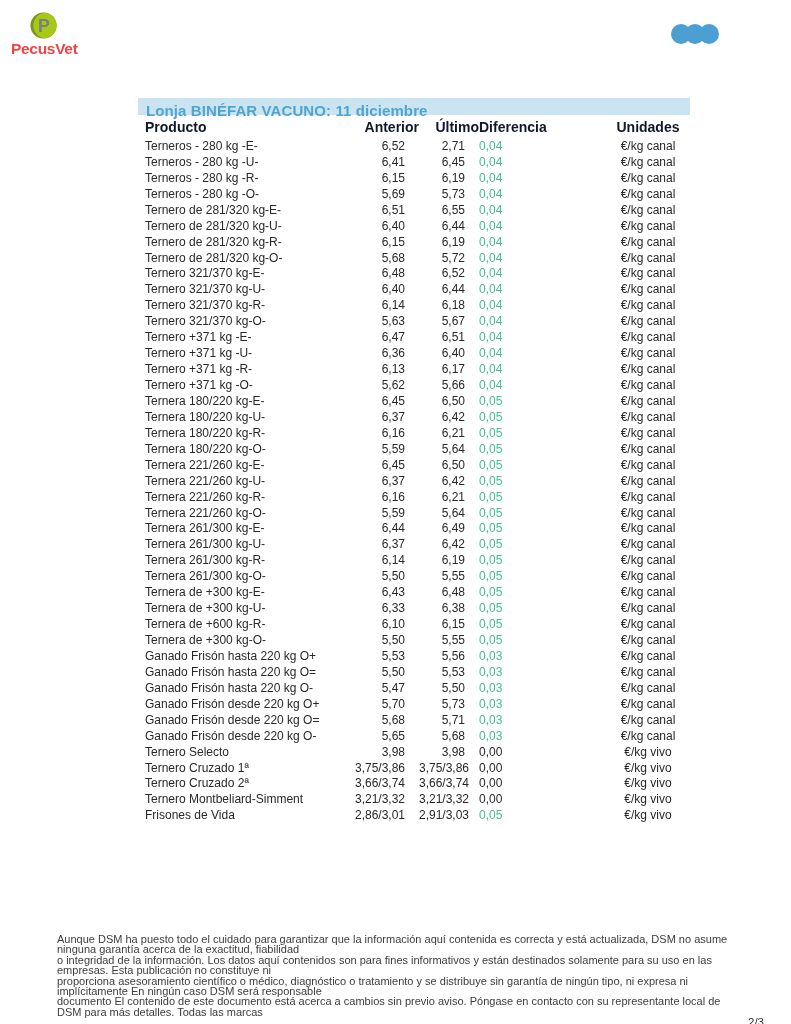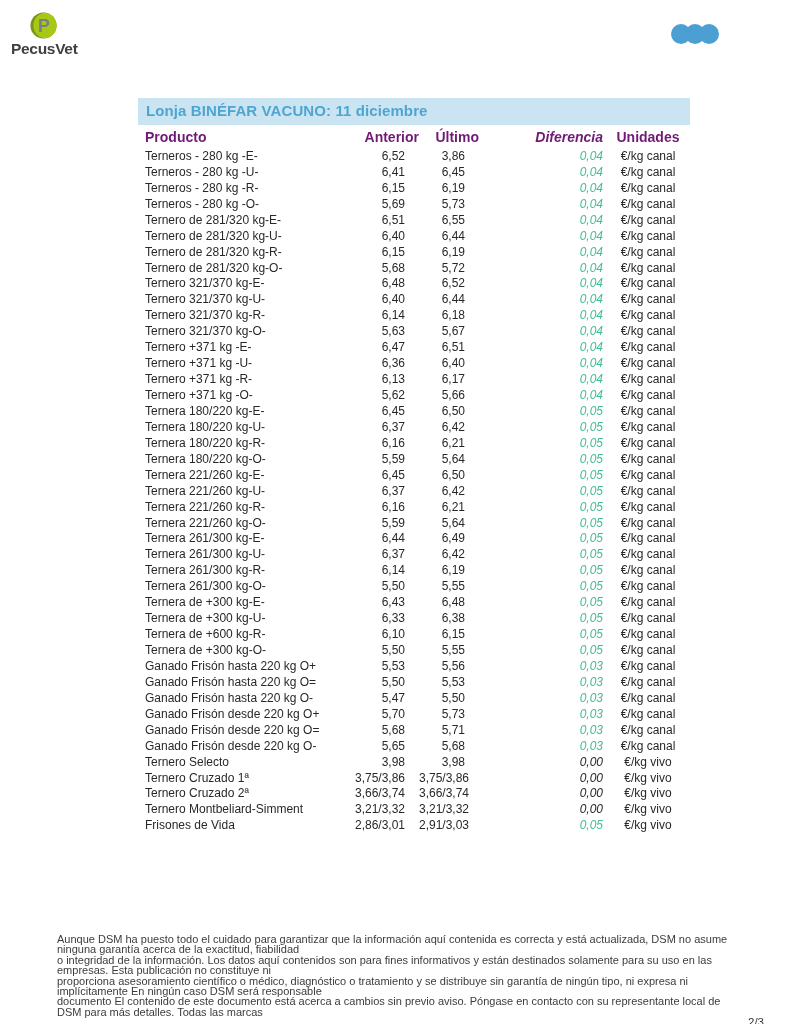--- a/index.html
+++ b/index.html
@@ -6,39 +6,39 @@
   html,body { background:#e9e9e9; }
   body { font-family:"Liberation Sans", sans-serif; }
   .sheet {
     position:relative; width:791px; height:1024px; background:#ffffff;
     margin:0 auto; overflow:hidden; color:#222;
   }
 
   
   .logo { position:absolute; left:11px; top:12px; width:80px; }
   .logo-icon { display:block; margin-left:19px; }
-  .brand { font-size:15.5px; font-weight:bold; color:#404040; letter-spacing:-0.3px; margin-top:1px; }
+  .brand { font-size:15.5px; font-weight:bold; color:#ef4444; letter-spacing:-0.3px; margin-top:1px; }
 
   
   .dots { position:absolute; left:671px; top:24px; display:flex; align-items:center; }
   .dot { width:20px; height:20px; border-radius:50%; background:var(--dot-color,#4c9fd3); }
   .dot + .dot { margin-left:-6px; }
 
   
   .table-wrap { position:absolute; left:138px; top:98px; width:552px; }
   .title-bar {
-    height:27px; background:var(--title-bg,#cbe4f2); color:var(--title-color,#4fa5d2);
+    height:17px; background:var(--title-bg,#cbe4f2); color:var(--title-color,#4fa5d2);
     font-weight:bold; font-size:15px; line-height:25px; padding-left:8px;
     letter-spacing:0.1px; white-space:nowrap;
   }
   .grid-row { display:grid; grid-template-columns:195px 86px 60px 124px 87px; align-items:center; }
-  .thead { height:22px; font-weight:bold; font-size:14px; color:#701a75; margin-top:1px; }
+  .thead { height:22px; font-weight:bold; font-size:14px; color:#0f172a; margin-top:1px; }
   .c1 { text-align:left; padding-left:7px; }
   .c2, .c3 { text-align:right; }
-  .c4 { text-align:right;font-style:italic; }
+  .c4 { text-align:left; }
   .c5 { text-align:center; padding-left:3px; }
   .t-row { height:15.95px; font-size:12px; color:#282828; }
   .t-row .c2, .t-row .c3 { padding-right:14px; }
   .t-row .c4.pos { color:var(--green,#44bd92); }
   .t-row .c1 { white-space:nowrap; }
 
   
   .footer {
     position:absolute; left:57px; top:934px; width:682px;
     font-size:11px; line-height:10.4px; color:#3c3c3c; letter-spacing:0;
@@ -81,21 +81,21 @@
       <span class="c2">Anterior</span>
       <span class="c3">Último</span>
       <span class="c4">Diferencia</span>
       <span class="c5">Unidades</span>
     </div>
 
     <div id="tbody">
     <div class="grid-row t-row">
       <span class="c1">Terneros - 280 kg -E-</span>
       <span class="c2">6,52</span>
-      <span class="c3">3,86</span>
+      <span class="c3">2,71</span>
       <span class="c4 pos">0,04</span>
       <span class="c5">€/kg canal</span>
     </div>
 
     <div class="grid-row t-row">
       <span class="c1">Terneros - 280 kg -U-</span>
       <span class="c2">6,41</span>
       <span class="c3">6,45</span>
       <span class="c4 pos">0,04</span>
       <span class="c5">€/kg canal</span>

